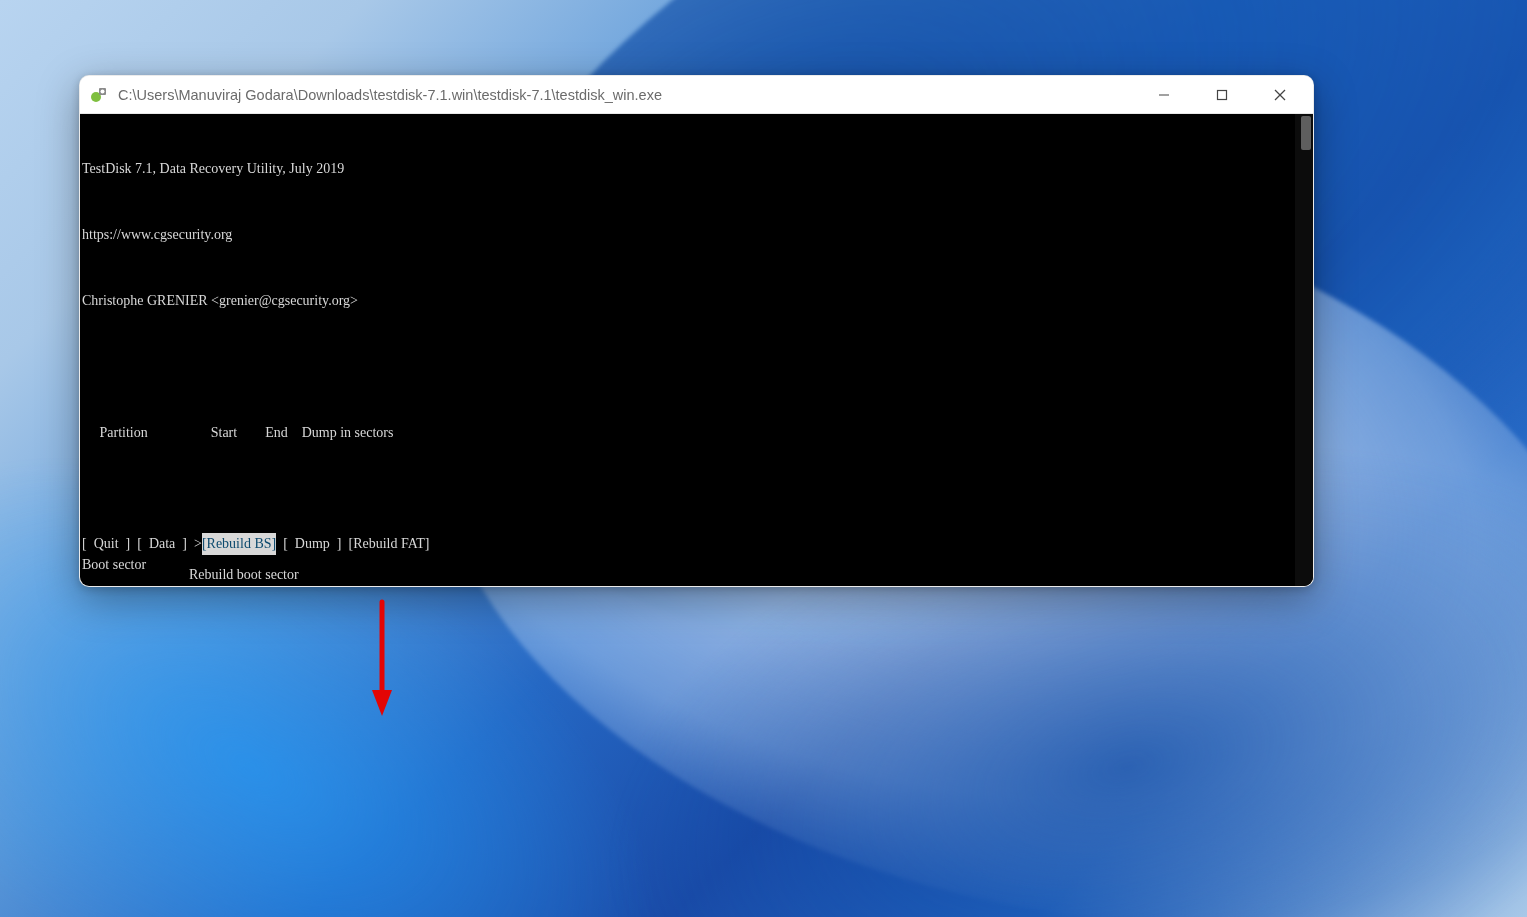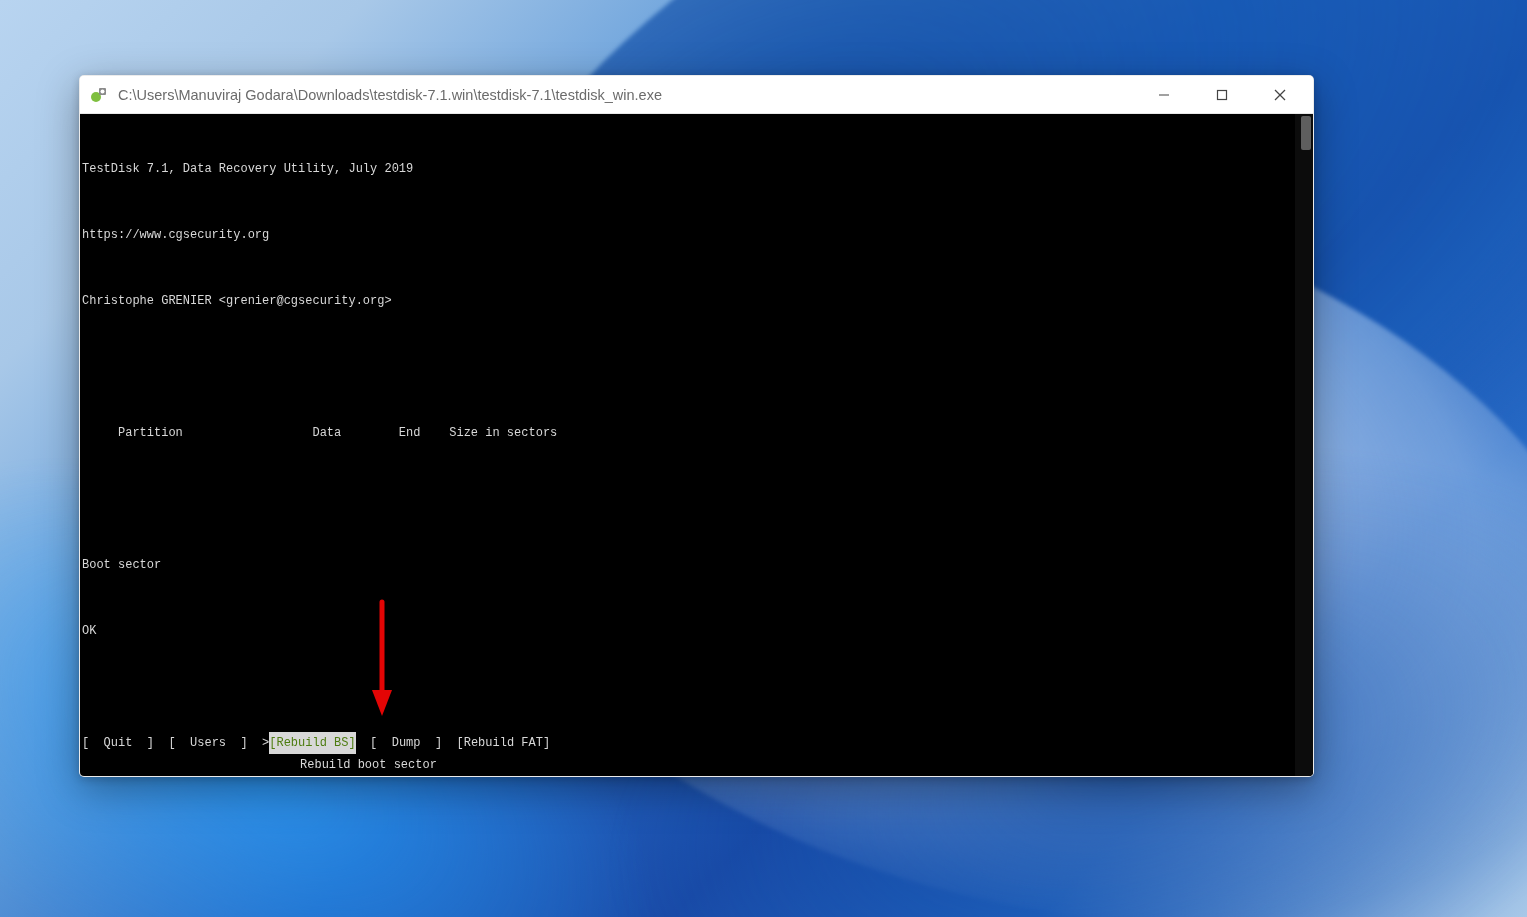--- a/index.html
+++ b/index.html
@@ -20,23 +20,23 @@
     .bg-wave.w1 { width: 1400px; height: 800px; background: radial-gradient(ellipse at 30% 30%, rgba(13,71,161,0.85), rgba(21,101,192,0.4) 60%, transparent 75%); top: -200px; right: -300px; transform: rotate(-20deg); }
     .bg-wave.w2 { width: 1200px; height: 700px; background: radial-gradient(ellipse at 40% 40%, rgba(230,240,255,0.9), rgba(180,210,245,0.5) 55%, transparent 75%); top: 200px; right: -100px; transform: rotate(15deg); }
     .bg-wave.w3 { width: 900px; height: 500px; background: radial-gradient(ellipse at 50% 50%, rgba(33,150,243,0.7), transparent 70%); bottom: -100px; left: -200px; transform: rotate(30deg); }
     .bg-wave.w4 { width: 1100px; height: 600px; background: radial-gradient(ellipse at 50% 50%, rgba(13,71,161,0.7), transparent 70%); bottom: -150px; right: -150px; transform: rotate(-15deg); }
 
     .window {
       position: absolute;
       left: 79px;
       top: 75px;
       width: 1235px;
-      height: 702px;
+      height: 512px;
       background: #ffffff;
-      border-radius: 5px;
+      border-radius: 10px;
       box-shadow: 0 12px 40px rgba(0,0,0,0.35), 0 2px 8px rgba(0,0,0,0.2);
       overflow: hidden;
       border: 1px solid rgba(0,0,0,0.08);
     }
     .titlebar {
       height: 38px;
       display: flex;
       align-items: center;
       padding: 0 4px 0 10px;
       background: #ffffff;
@@ -69,22 +69,22 @@
     }
     .titlebar-btn svg { width: 12px; height: 12px; stroke: currentColor; }
     .terminal {
       position: absolute;
       top: 38px;
       left: 0;
       right: 0;
       bottom: 0;
       background: #000000;
       color: #d8d8d8;
-      font-family: Liberation Mono, monospace;
-      font-size: 12px;
+      font-family: Liberation Serif, serif;
+      font-size: 14px;
       line-height: 22px;
       white-space: pre;
       overflow: hidden;
     }
     .terminal-inner {
       position: absolute;
       top: 0; left: 0; right: 18px; bottom: 0;
       padding: 0 0 0 0;
     }
     .tline { padding-left: 2px; height: 22px; }
@@ -99,31 +99,31 @@
       right: 2px;
       top: 2px;
       width: 10px;
       height: 34px;
       background: #5e5e5e;
       border-radius: 2px;
     }
     .menu-row {
       position: absolute;
       left: 2px;
-      bottom: 22px;
+      bottom: 31px;
       height: 22px;
       display: flex;
       align-items: flex-start;
     }
     .menu-item {
       white-space: pre;
     }
     .menu-item.selected {
       background: #d8d8d8;
-      color: #4d7c0f;
+      color: #0c4a6e;
     }
     .menu-hint-row {
       position: absolute;
       left: 2px;
       bottom: 0;
       height: 22px;
       margin-top: 17px;
     }
     .arrow-annotation {
       position: absolute;
@@ -172,37 +172,37 @@
       </div>
     </div>
   </div>
 
   <div class="terminal">
     <div class="terminal-inner">
       <div class="tline">TestDisk 7.1, Data Recovery Utility, July 2019</div>
       <div class="tline">https://www.cgsecurity.org</div>
       <div class="tline">Christophe GRENIER &lt;grenier@cgsecurity.org&gt;</div>
       <div class="tline"></div>
-      <div class="tline">     Partition                  Data        End    Size in sectors</div>
+      <div class="tline">     Partition                  Start        End    Dump in sectors</div>
       <div class="tline"></div>
       <div class="tline">Boot sector</div>
       <div class="tline">OK</div>
       
       
       
       
       
       
       
       
 
       <div class="menu-row">
         <span class="menu-item">[  Quit  ]</span>
         <span class="menu-item">  </span>
-        <span class="menu-item">[  Users  ]</span>
+        <span class="menu-item">[  Data  ]</span>
         <span class="menu-item">  </span>
         <span class="menu-item">&gt;</span>
         <span class="menu-item selected">[Rebuild BS]</span>
         <span class="menu-item">  </span>
         <span class="menu-item">[  Dump  ]</span>
         <span class="menu-item">  </span>
         <span class="menu-item">[Rebuild FAT]</span>
       </div>
       <div class="menu-hint-row tline">                              Rebuild boot sector</div>
     </div>

